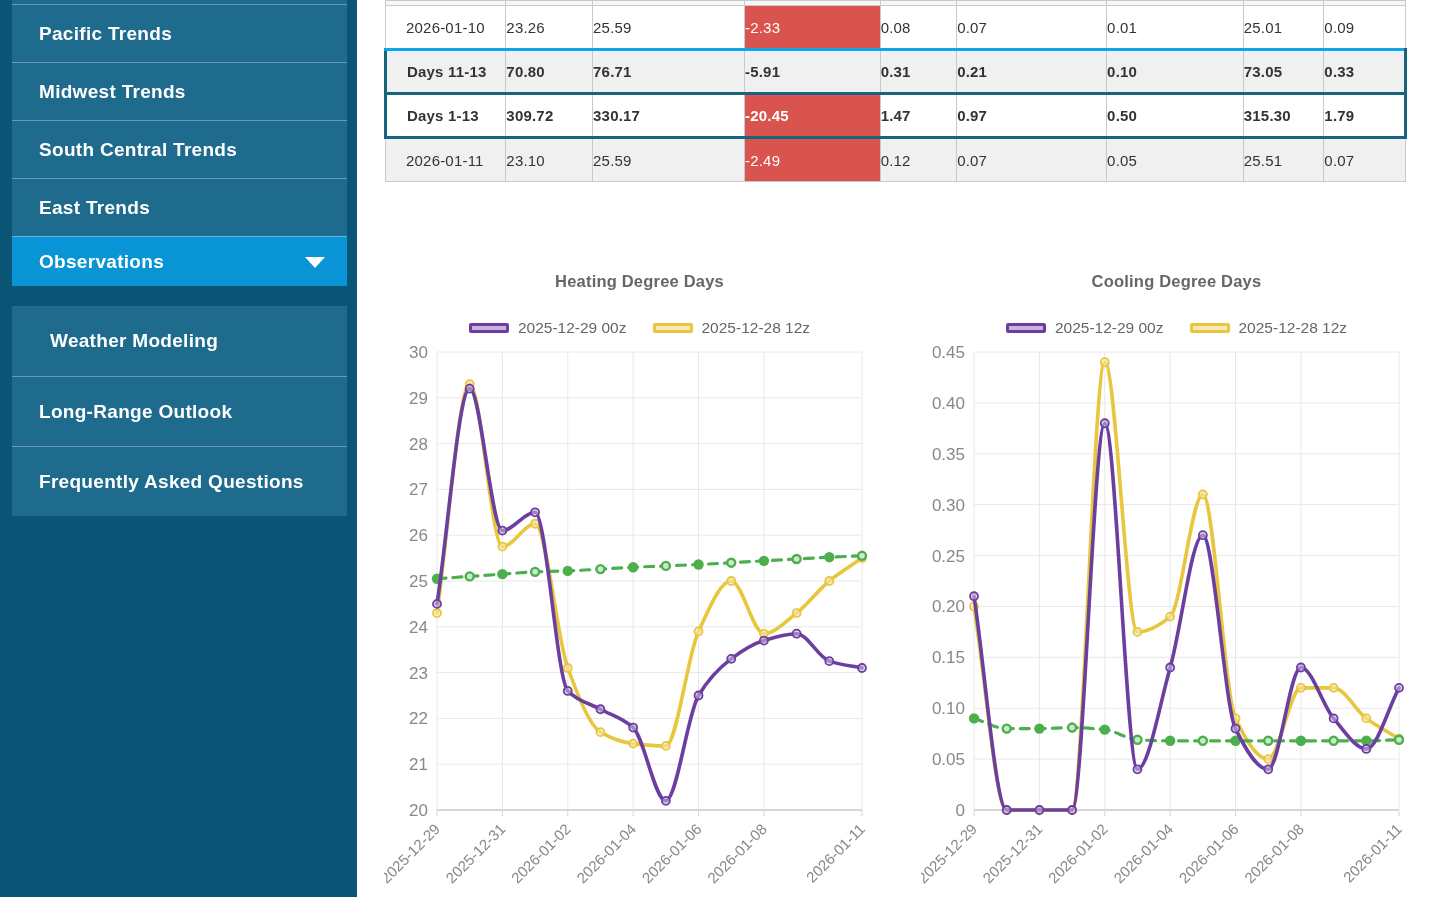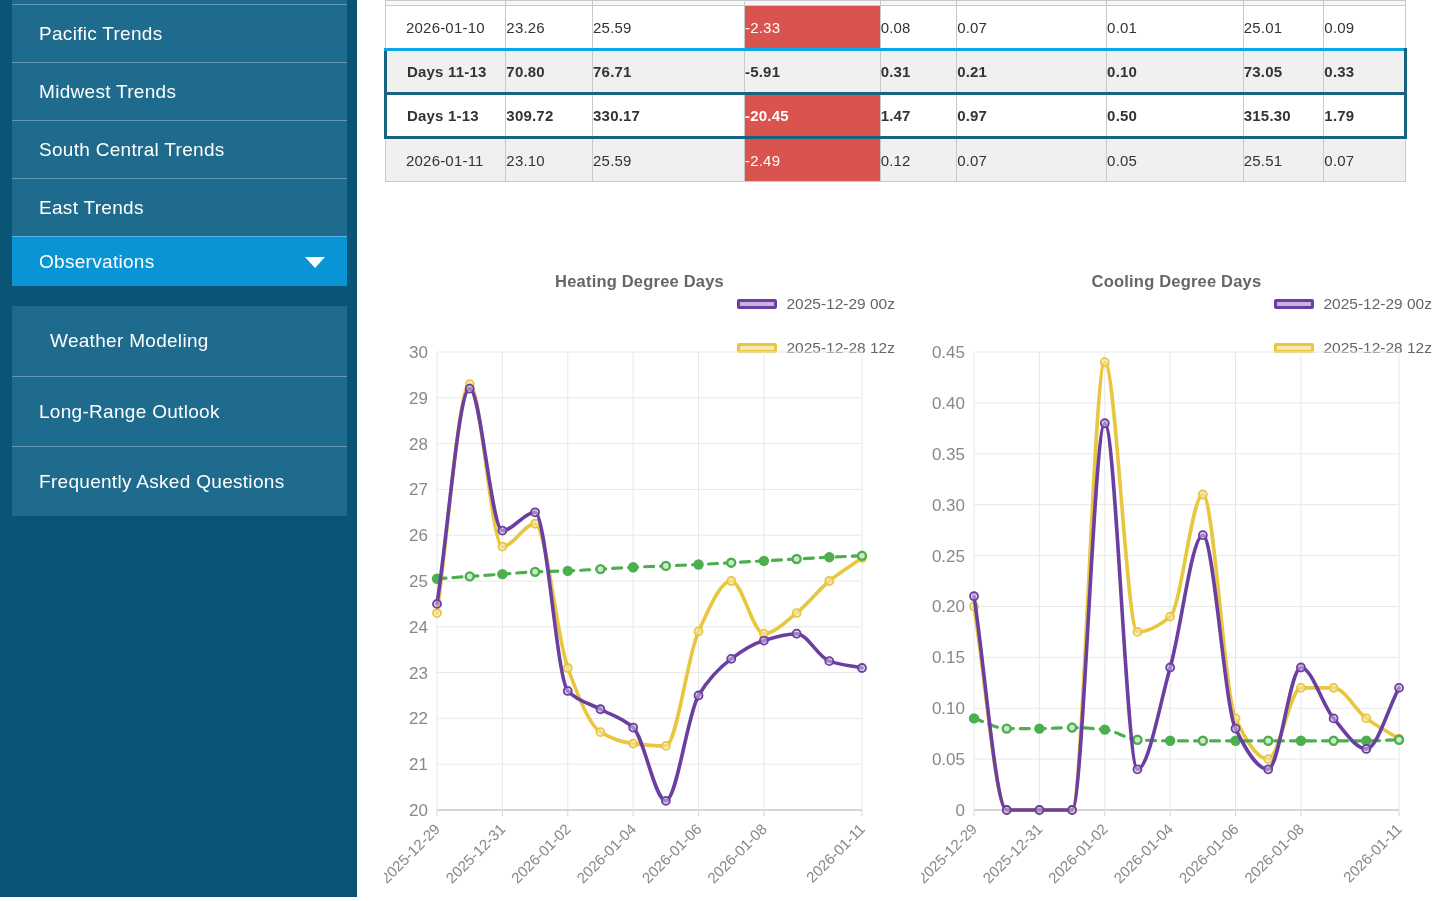--- a/index.html
+++ b/index.html
@@ -9,21 +9,21 @@
 
   
   .sidebar { position:absolute; left:0; top:0; width:357px; height:897px;
              background:#0a5575; }
   .side-group { margin:0 10px 0 12px; }
   .side-group.secondary { margin-top:20px; }
   .side-stub { height:4px; background:#1e6b8e; }
   .side-item { position:relative; height:58px; background:#1e6b8e;
                display:flex; align-items:center; padding-left:27px;
                border-top:1px solid rgba(255,255,255,.32);
-               color:#fff; font-size:19px; font-weight:normal;
+               color:#fff; font-size:19px; font-weight:bold;
                letter-spacing:.3px; cursor:pointer; }
   .side-group.secondary .side-item { height:70px; }
   .side-group.secondary .side-item:first-child { border-top:none;padding-left:38px; }
   .side-item.active { background:#0994d6; height:50px; }
   .chev { position:absolute; right:22px; top:50%; margin-top:-5px;
           width:0; height:0; border-left:10px solid transparent;
           border-right:10px solid transparent; border-top:11px solid #fff; }
 
   
   .main { position:absolute; left:357px; top:0; width:1075px; height:795px; background:#fff; }
@@ -41,21 +41,21 @@
   tr.outlined td:first-child { border-left:3px solid #18647f; }
   tr.outlined td:last-child  { border-right:3px solid #18647f; }
   td.delta-red { background:#d9534f !important; color:#ffffff; }
 
   
   .charts-row { position:absolute; left:27px; top:240px; display:flex; gap:26px;margin-top:32px; }
   .chart { width:511px; }
   .chart h3 { text-align:center; font-size:16.5px; font-weight:bold; color:#666;
               height:22px; letter-spacing:.2px; }
   .legend { display:flex; justify-content:center; align-items:flex-end;
-            gap:26px; margin-top:21px; height:22px;flex-direction:column; }
+            gap:26px; margin-top:21px; height:22px; }
   .legend-item { display:flex; align-items:center; gap:9px;
                  font-size:15.5px; color:#666; cursor:pointer; }
   .swatch { width:40px; height:10px; border:3px solid #999; border-radius:2px;
             background:#eee; }
   svg.plot { display:block; margin-top:4px; }
 </style>
 </head>
 <body>
 
 <div class="page">

